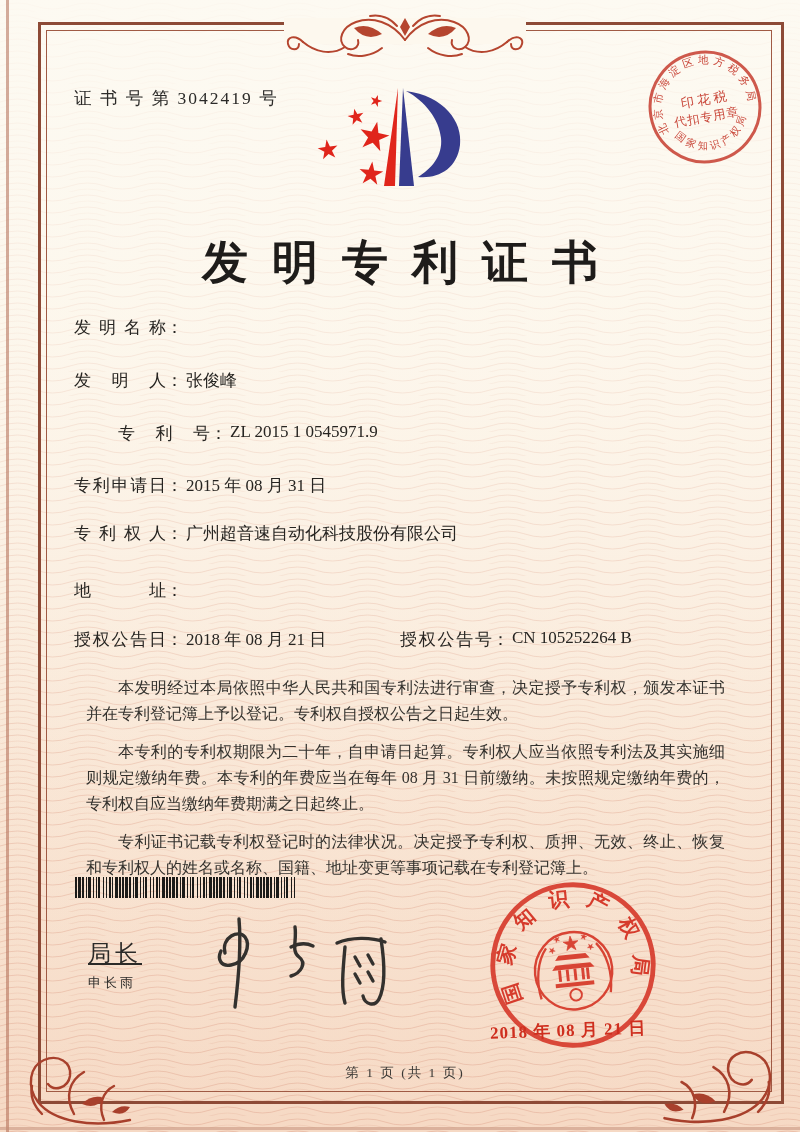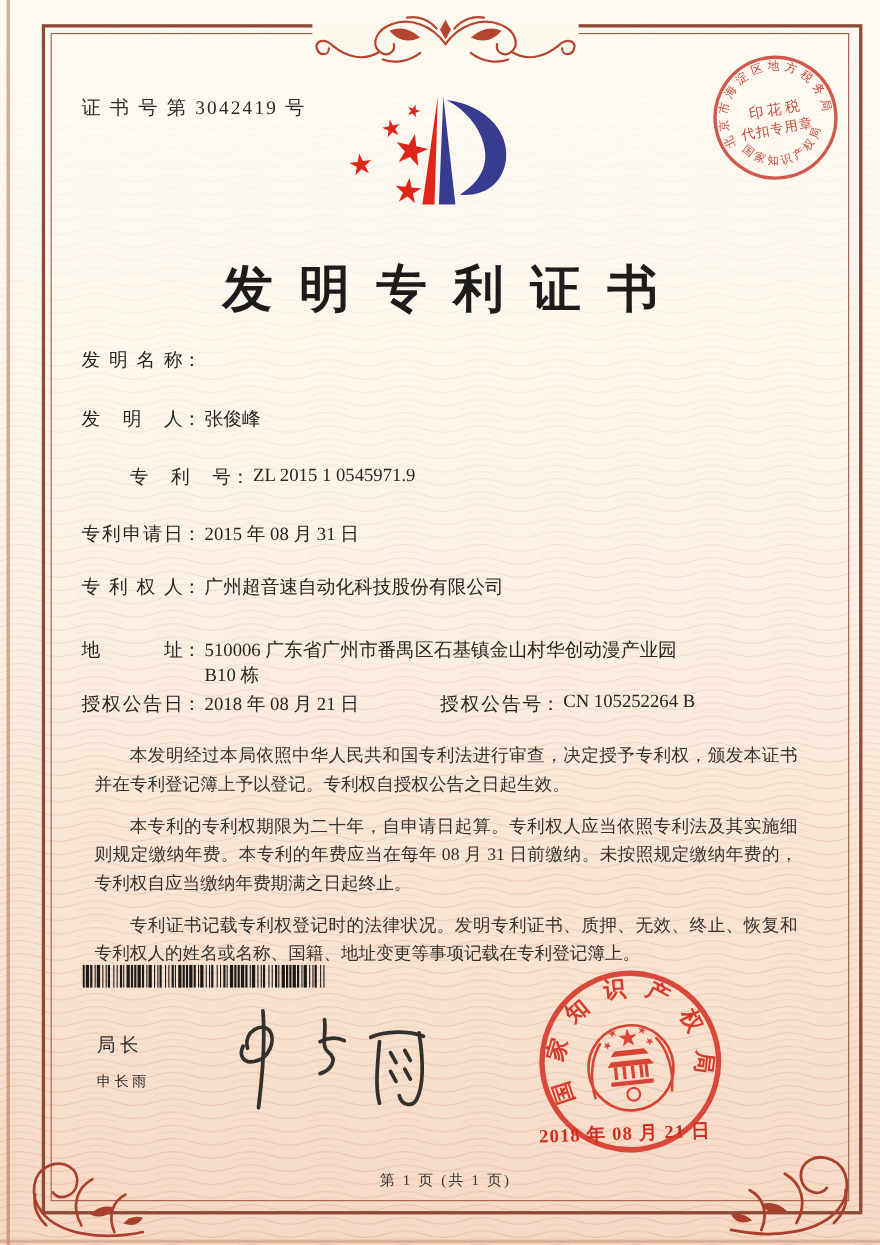--- a/index.html
+++ b/index.html
@@ -22,21 +22,21 @@
         letter-spacing:24px;padding-left:24px;box-sizing:border-box;color:#1e1c1a;margin-top:28px;}
   .fields{left:74px;top:0;width:662px;font-size:17px;color:#262421;}
   .frow{position:absolute;display:flex;align-items:flex-start;width:662px;}
   .flabel{display:inline-block;width:92px;text-align:justify;text-align-last:justify;flex:none;}
   .fcolon{flex:none;width:20px;}
   .fvalue{max-width:436px;}
   .grant-pair2{position:absolute;left:326px;top:0;display:flex;}
   .body-text{left:74px;top:663px;width:663px;font-size:16px;line-height:26px;
         text-align:justify;color:#34322e;}
   .body-text p{margin:12px;text-indent:2em;}
-  .officer-title{left:88px;top:938px;font-size:17px;letter-spacing:4px;color:#2b2a28;}
+  .officer-title{left:88px;top:938px;font-size:23px;letter-spacing:4px;color:#2b2a28;text-decoration:underline;}
   .officer-name{left:88px;top:974px;font-size:13px;letter-spacing:3px;color:#2b2a28;}
   .seal-date{left:490px;top:1019px;font-size:17px;letter-spacing:1px;color:#cf2f1f;
         transform:rotate(-2deg);font-weight:700;}
   .footer{left:0;top:1064px;width:810px;text-align:center;font-size:13.5px;
         letter-spacing:2px;color:#3a3835;}
   svg text{font-family:"Liberation Serif","DejaVu Serif",serif;}
 </style>
 </head>
 <body>
 
@@ -134,38 +134,37 @@
       <span class="fvalue">2015 年 08 月 31 日</span>
     </div>
     <div class="frow" style="top:510px;margin-top:12px;">
       <span class="flabel">专利权人</span>
       <span class="fcolon">：</span>
       <span class="fvalue">广州超音速自动化科技股份有限公司</span>
     </div>
     <div class="frow" style="top:579px;">
       <span class="flabel">地址</span>
       <span class="fcolon">：</span>
-      <span class="fvalue">510006 广东省广州市番禺区石基镇金山村华创动漫产业园 B10 栋</span>
     </div>
     <div class="frow" style="top:628px;">
       <span class="flabel">授权公告日</span>
       <span class="fcolon">：</span>
       <span class="fvalue">2018 年 08 月 21 日</span>
       <span class="grant-pair2">
         <span class="flabel">授权公告号</span>
         <span class="fcolon">：</span>
         <span class="fvalue">CN 105252264 B</span>
       </span>
     </div>
   </div>
 
   <div class="abs body-text">
     <p>本发明经过本局依照中华人民共和国专利法进行审查，决定授予专利权，颁发本证书并在专利登记簿上予以登记。专利权自授权公告之日起生效。</p>
     <p>本专利的专利权期限为二十年，自申请日起算。专利权人应当依照专利法及其实施细则规定缴纳年费。本专利的年费应当在每年 08 月 31 日前缴纳。未按照规定缴纳年费的，专利权自应当缴纳年费期满之日起终止。</p>
-    <p>专利证书记载专利权登记时的法律状况。发明专利证书、质押、无效、终止、恢复和专利权人的姓名或名称、国籍、地址变更等事项记载在专利登记簿上。</p>
+    <p>专利证书记载专利权登记时的法律状况。决定授予专利权、质押、无效、终止、恢复和专利权人的姓名或名称、国籍、地址变更等事项记载在专利登记簿上。</p>
   </div>
 
   <svg id="barcode-svg" class="abs" style="left:75px;top:877px;" width="224" height="21">
       <rect x="0" y="0" width="2" height="21" fill="#1c1b19"></rect>
       <rect x="3" y="0" width="3" height="21" fill="#1c1b19"></rect>
       <rect x="7" y="0" width="2" height="21" fill="#1c1b19"></rect>
       <rect x="11" y="0" width="1" height="21" fill="#1c1b19"></rect>
       <rect x="13" y="0" width="3" height="21" fill="#1c1b19"></rect>
       <rect x="18" y="0" width="1" height="21" fill="#1c1b19"></rect>
       <rect x="21" y="0" width="1" height="21" fill="#1c1b19"></rect>

